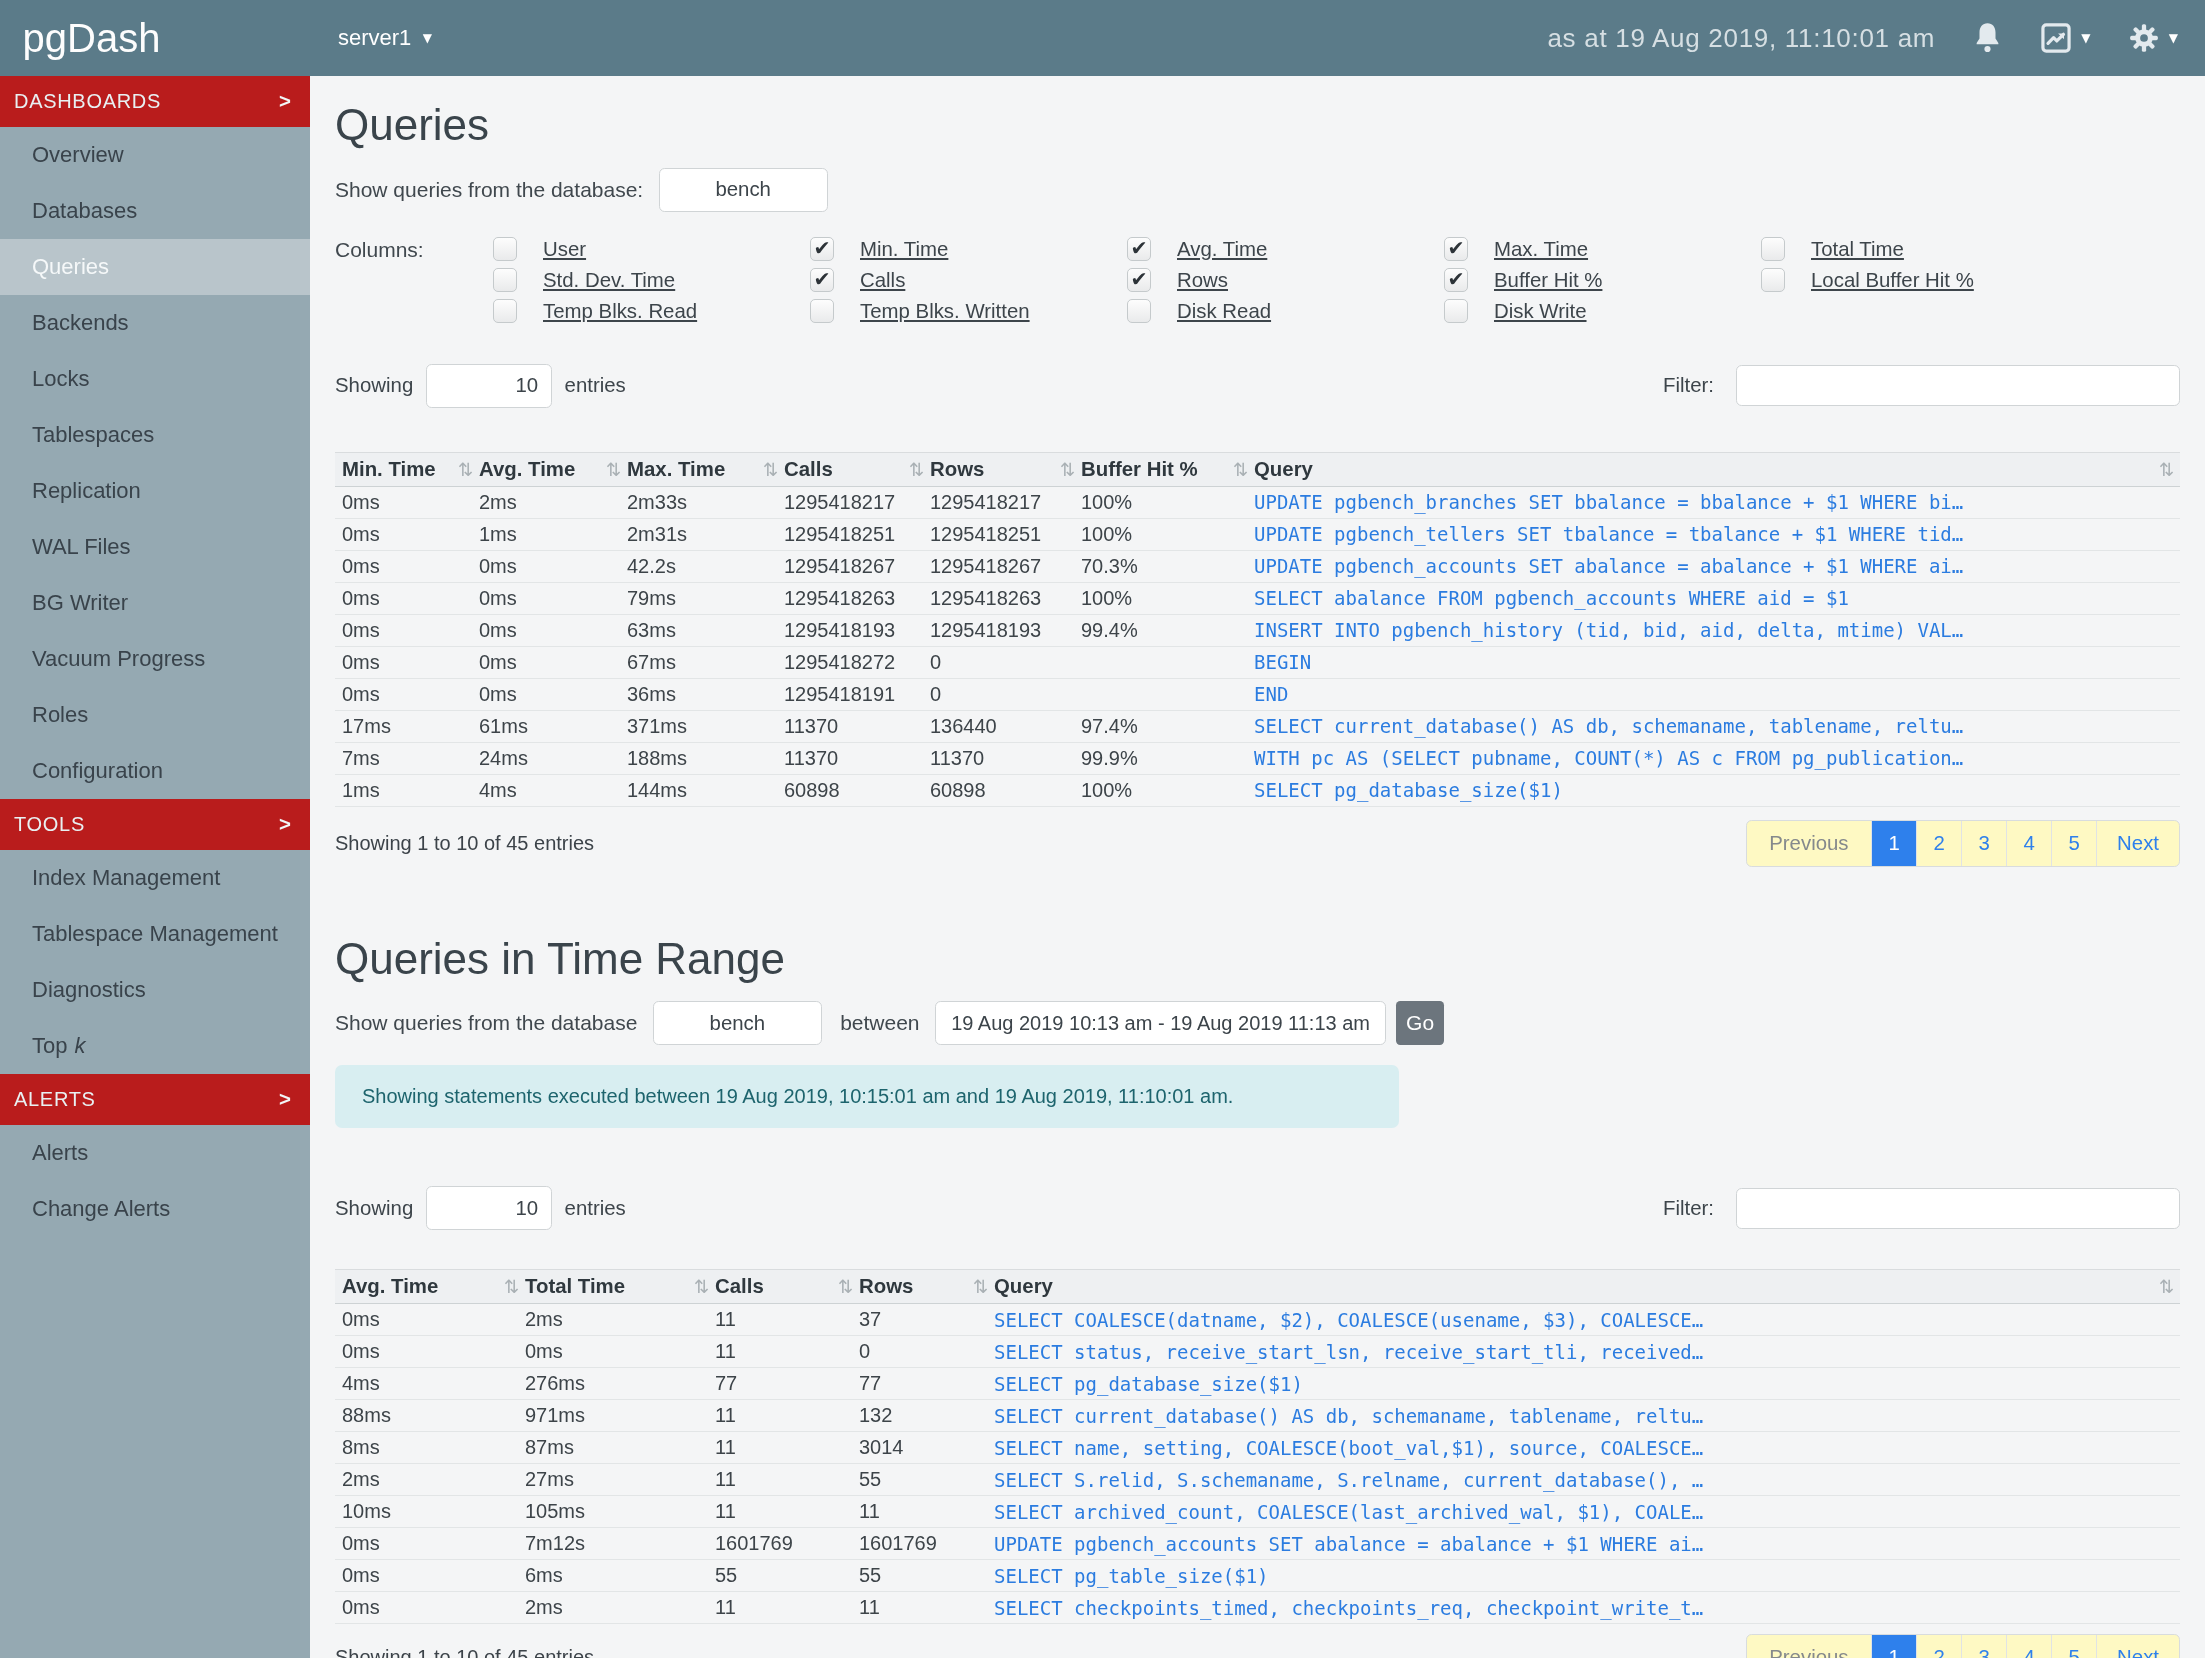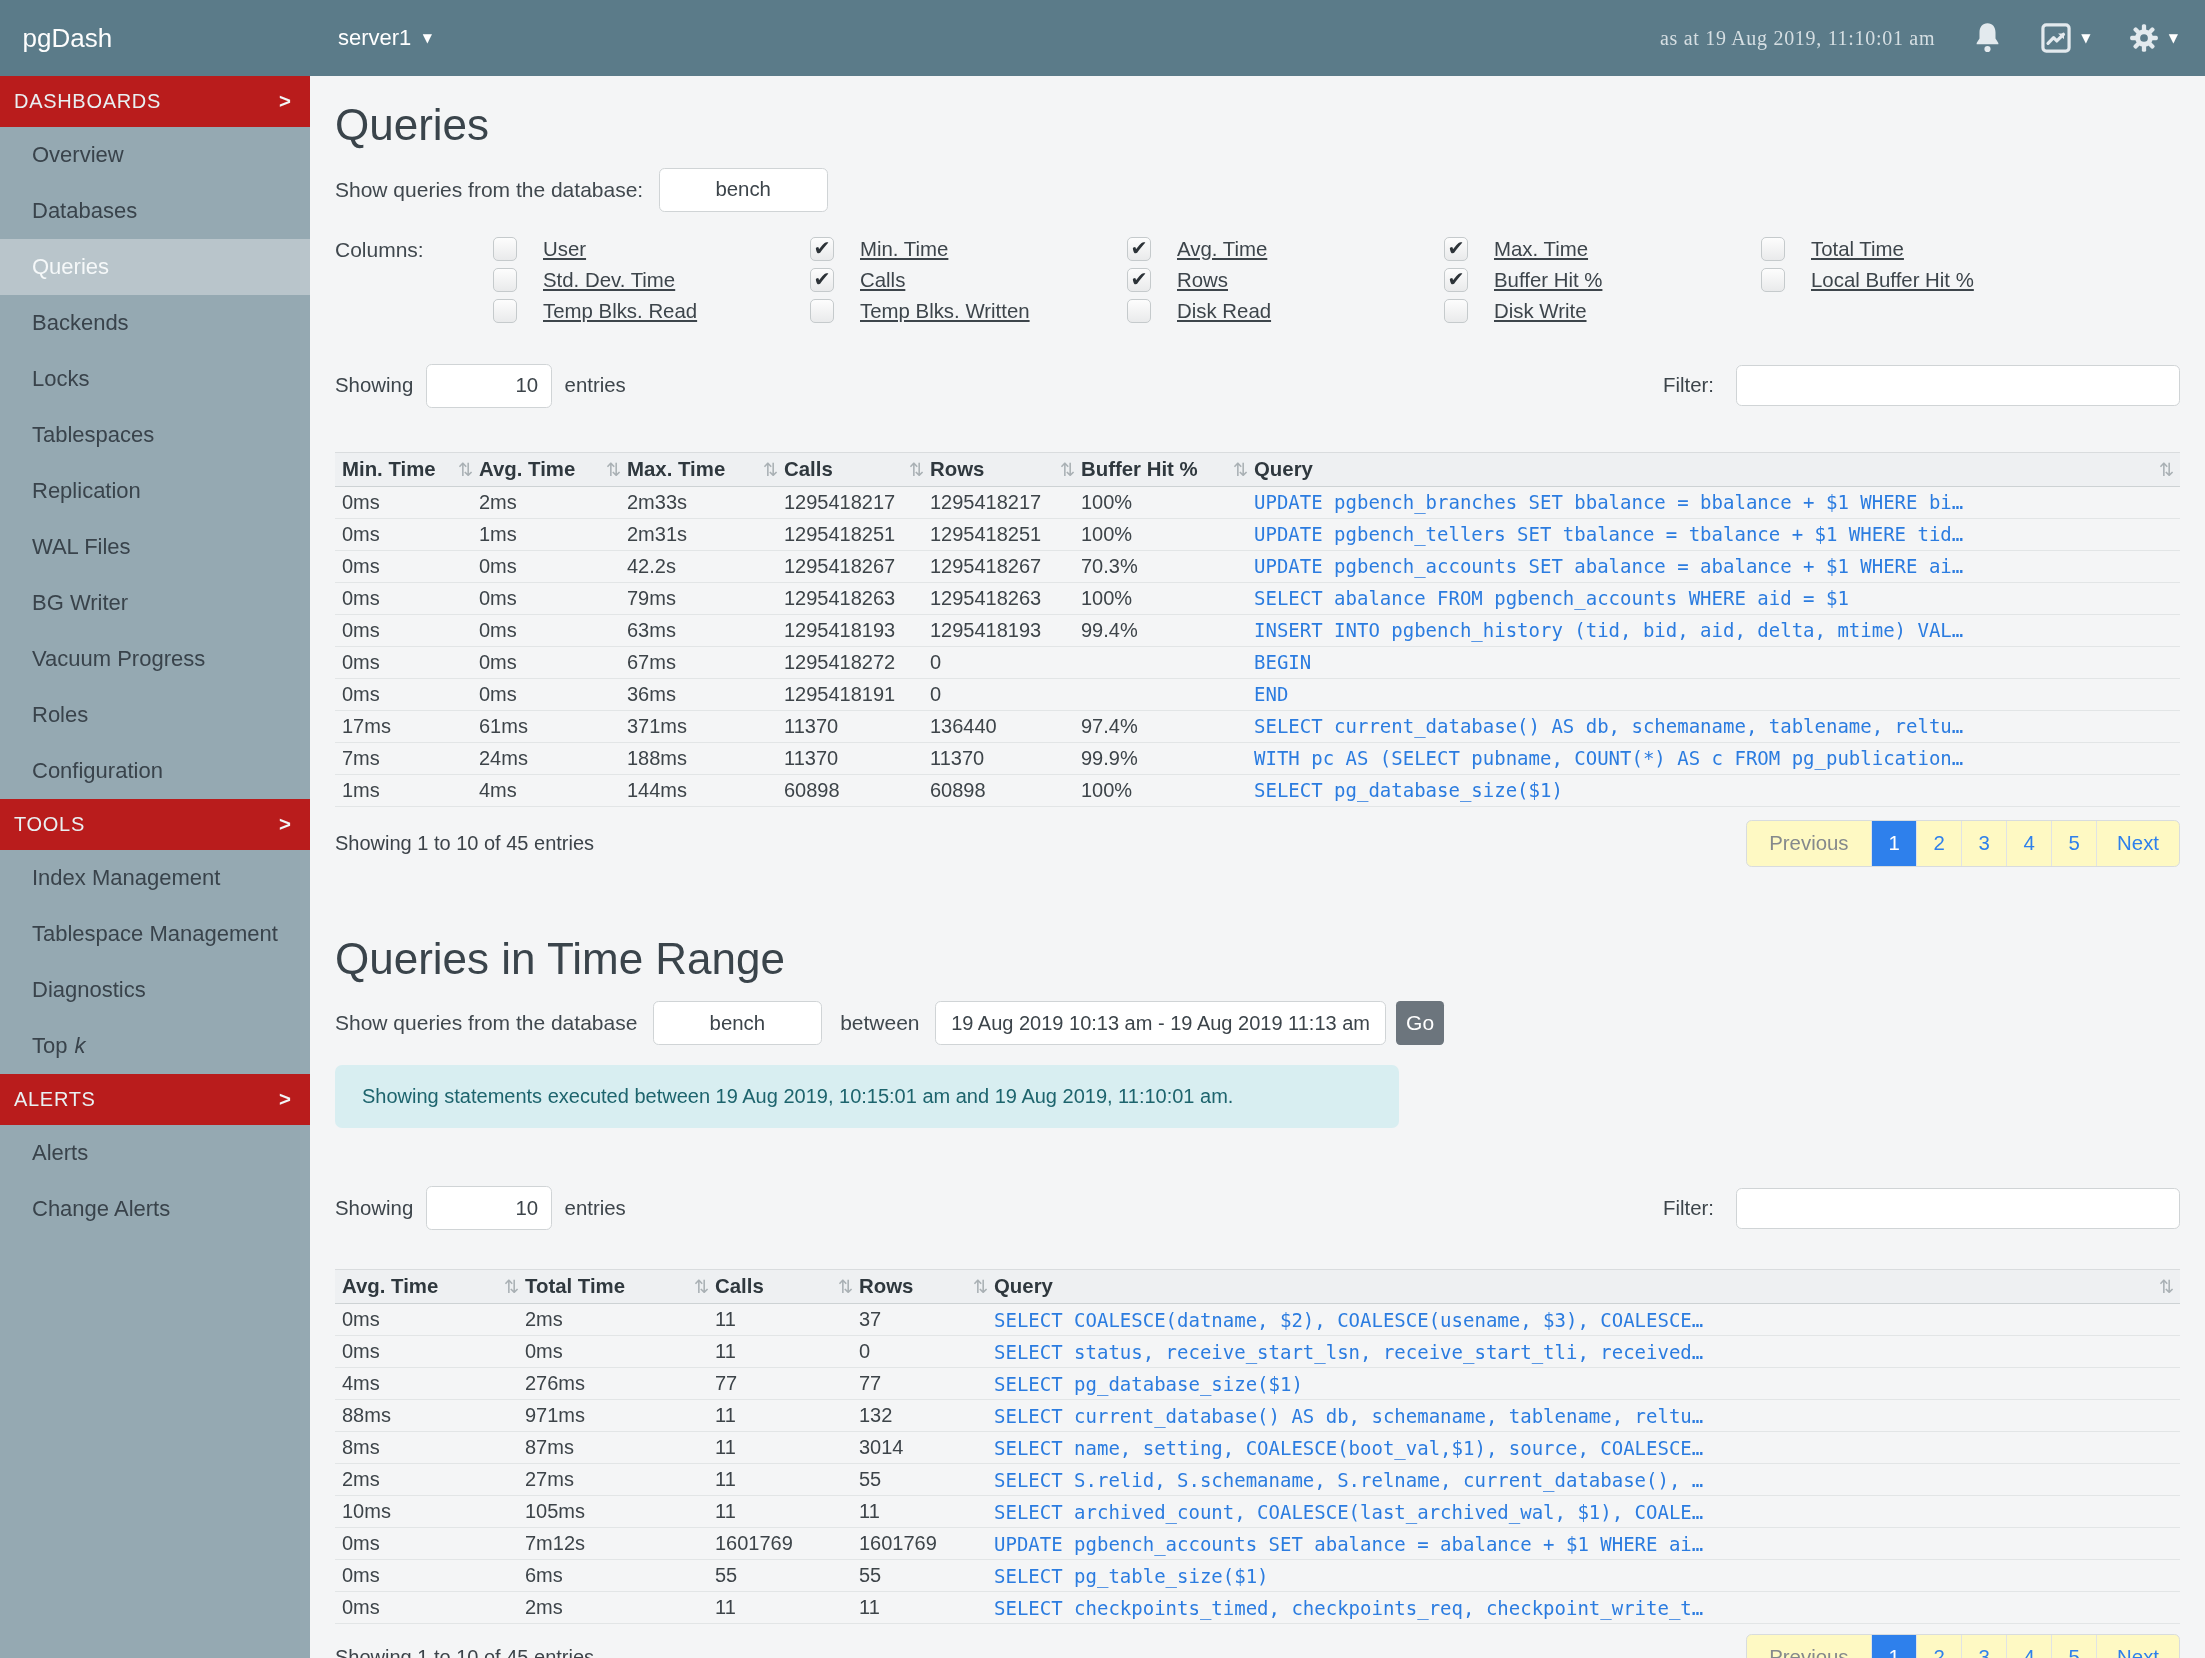--- a/index.html
+++ b/index.html
@@ -1,24 +1,24 @@
 <!DOCTYPE html>
 <html style="font-size:11.3px"><head>
 <meta charset="utf-8">
 <style>
   * { margin:0; padding:0; box-sizing:border-box; }
   html,body { width:2205px; height:1658px; overflow:hidden; }
   body { font-family:"Liberation Sans",sans-serif; background:#f4f5f6; color:#3d454b; }
 
   
   .topbar { height:76px; background:#5b7b89; display:flex; align-items:center; color:#fff; }
-  .brand { width:310px; flex:none; padding-left:22.5px; font-size:26px; color:#fdfdfd; }
+  .brand { width:310px; flex:none; padding-left:22.5px; font-size:40px; color:#fdfdfd; }
   .server-select { display:flex; align-items:center; gap:11.3px; margin-left:28px; font-size:22px; cursor:pointer; }
   .caret { font-size:12px; color:#fff; font-family:"DejaVu Sans",sans-serif; line-height:1; }
-  .tb-time { margin-left:auto; font-family:Liberation Serif, serif; font-size:20px; color:#d6dfe3; letter-spacing:0.7px; }
+  .tb-time { margin-left:auto; font-family:Liberation Sans, sans-serif; font-size:26px; color:#d6dfe3; letter-spacing:0.7px; }
   .tb-icon-group { display:flex; align-items:center; gap:9.2px; margin-left:37px; cursor:pointer; }
   .tb-icon-group.last { padding-right:27px; }
   .tb-svg { display:block; }
 
   
   .shell { display:flex; height:1582px; overflow:hidden; }
 
   
   .sidebar { width:310px; flex:none; background:#95a9b2; }
   .side-header { height:51px; background:#b91c1c; color:#e9f0f2; display:flex; align-items:center;

